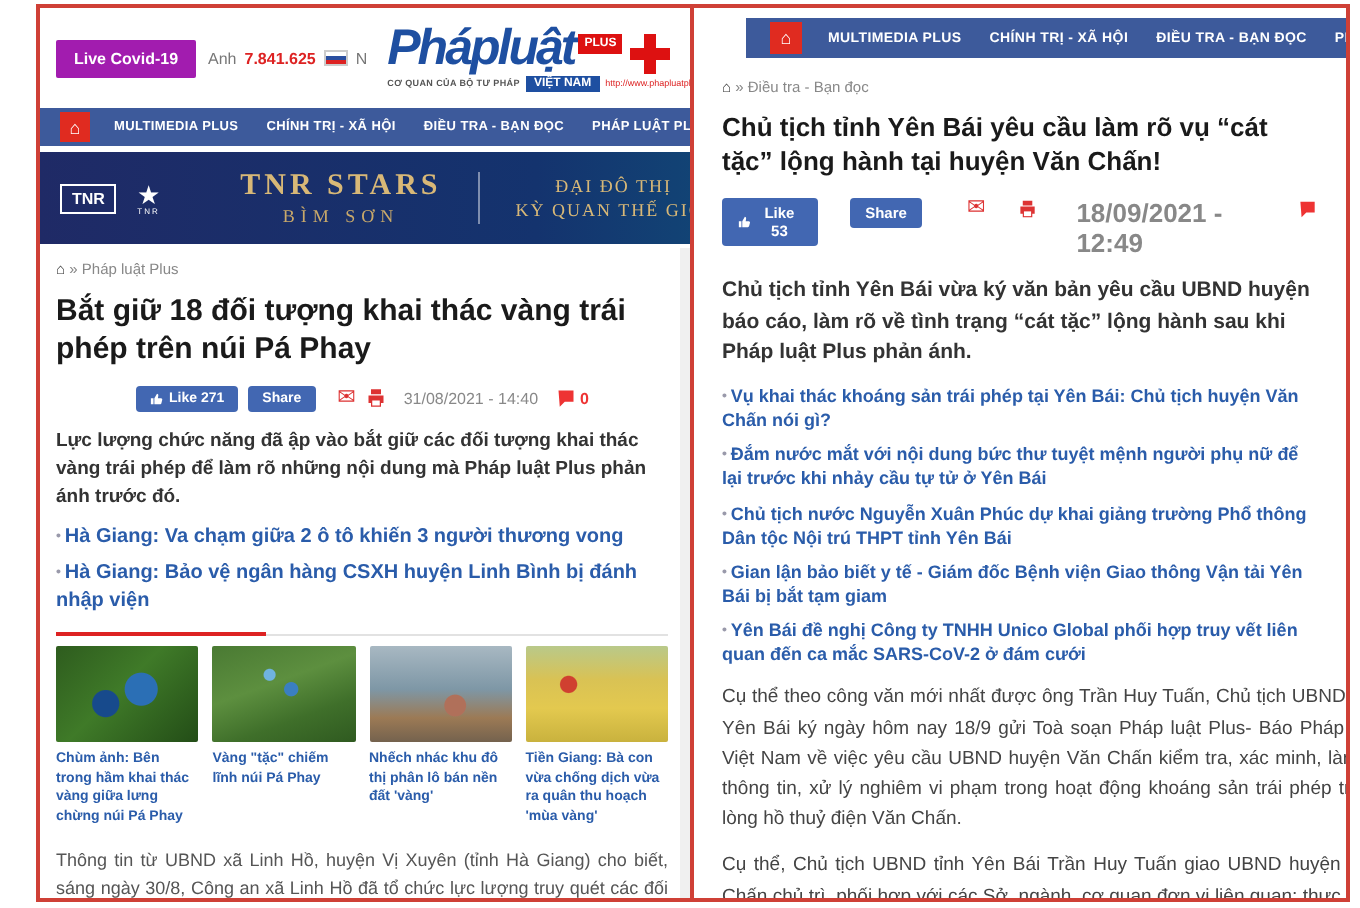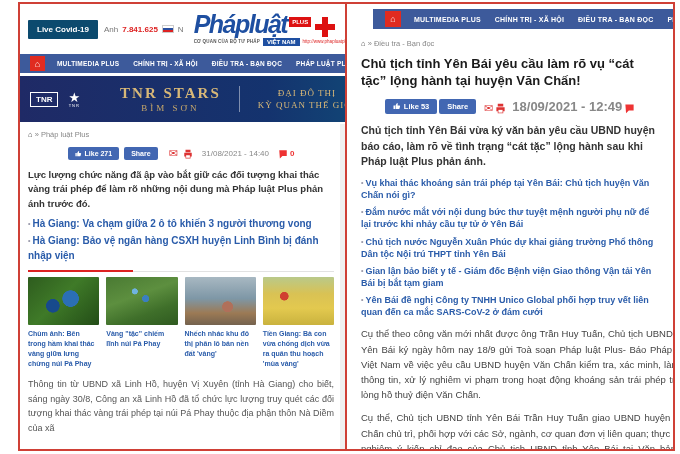--- a/index.html
+++ b/index.html
@@ -4,21 +4,21 @@
 <style>
   * { margin:0; padding:0; box-sizing:border-box; }
   html,body { width:680px; height:454px; background:#fff; font-family:"Liberation Sans", sans-serif; }
   .stage { position:relative; width:680px; height:454px; background:#fff; overflow:hidden; }
 
   
   .frame-left { position:absolute; left:18px; top:2px; width:657px; height:449px;
     border:2px solid #cf4036; background:#fff; overflow:hidden; }
 
   .hdr { position:relative; height:50px; display:flex; align-items:center; padding:0 8px; gap:6px; }
-  .live-badge { background:#0c4a6e; color:#fff; font-size:8px; font-weight:bold; padding:5px 9px; border-radius:1px; }
+  .live-badge { background:#a21caf; color:#fff; font-size:8px; font-weight:bold; padding:5px 9px; border-radius:1px; }
   .ticker { display:flex; align-items:center; gap:4px; font-size:8px; color:#777; }
   .ticker .val { color:#d22; font-weight:bold; }
   .flag { width:12px; height:8px; display:inline-block; border:0.5px solid #ccc;
     background:linear-gradient(180deg,#fff 0 33%,#2a4fa0 33% 66%,#d22 66% 100%); }
   .logo { margin-left:4px; line-height:1; }
   .logo-row { display:flex; align-items:flex-end; gap:2px; }
   .logo-main { color:#1e4fa1; font-size:25px; font-weight:bold; letter-spacing:-1.5px; font-style:italic; }
   .logo-plus-badge { background:#d11; color:#fff; font-size:6px; font-weight:bold; padding:2px 3px; margin-bottom:10px; }
   .logo-cross { width:20px; height:20px; position:relative; margin-left:2px; }
   .logo-cross::before { content:""; position:absolute; left:7px; top:0; width:6px; height:20px; background:#d11; }
@@ -87,21 +87,21 @@
   .body-l { font-size:9px; color:#555; text-align:justify; line-height:1.6; margin-top:9px; }
 
   
   .frame-right { position:absolute; left:345px; top:2px; width:330px; height:449px;
     border:2px solid #cf4036; background:#fff; overflow:hidden; z-index:5; }
   .nav-r { margin:5px 0 0 26px; height:20px; background:#3d5a9b; display:flex; align-items:center; white-space:nowrap; overflow:hidden; }
   .nav-r .nav-home { width:16px; height:16px; margin:0 6px 0 10px; }
   .nav-r .nav-item { font-size:7px; }
   .content-r { padding:8px 14px 0 14px; }
   .title-r { font-size:13px; font-weight:bold; color:#1a1a1a; line-height:1.3; margin:4px 0; }
-  .meta-r { display:flex; align-items:flex-end; justify-content:center; gap:2px; margin:9px 0 2px; }
+  .meta-r { display:flex; align-items:flex-start; justify-content:center; gap:16px; margin:9px 0 2px; }
   .meta-r .btn-fb { font-size:7.5px; padding:3px 8px; }
   .meta-r .date { font-size:13px; color:#888; margin-left:4px;font-weight:bold; }
   .sapo-r { font-size:10.5px; font-weight:600; color:#333; line-height:1.5; margin:9px 0 7px; }
   .rel-r .rel-item { font-size:9px; line-height:1.35; margin:5px 0; }
   .para { font-size:9.5px; color:#444; text-align:justify; line-height:1.6; margin:8px 0; width:330px; }
 </style>
 </head>
 <body>
 
 <div class="stage">
@@ -161,20 +161,21 @@
 
     <div class="gutter"></div>
 
     <div class="content-l">
       <div class="crumb">
         <span class="h">⌂</span>
         <span>»</span>
         <span>Pháp luật Plus</span>
       </div>
 
+      <h1 class="title-l">Bắt giữ 18 đối tượng khai thác vàng trái phép trên núi Pá Phay</h1>
 
       <div class="meta">
         <button class="btn-fb">
           <svg viewBox="0 0 16 16" width="7" height="7" fill="#fff">
               <path d="M1 7h3v7H1zM5 14h6.5c.7 0 1.3-.5 1.5-1.2l1-4c.2-.9-.4-1.8-1.4-1.8H9l.5-3C9.6 3 9 2 8 2L5 7z"></path>
             </svg>
           <span>Like 271</span>
         </button>
         <button class="btn-fb">
             <span>Share</span>

